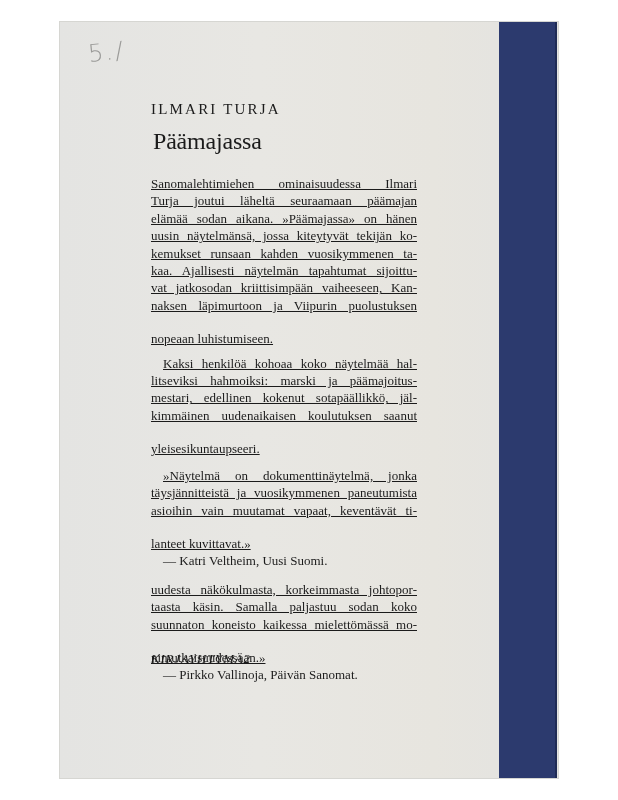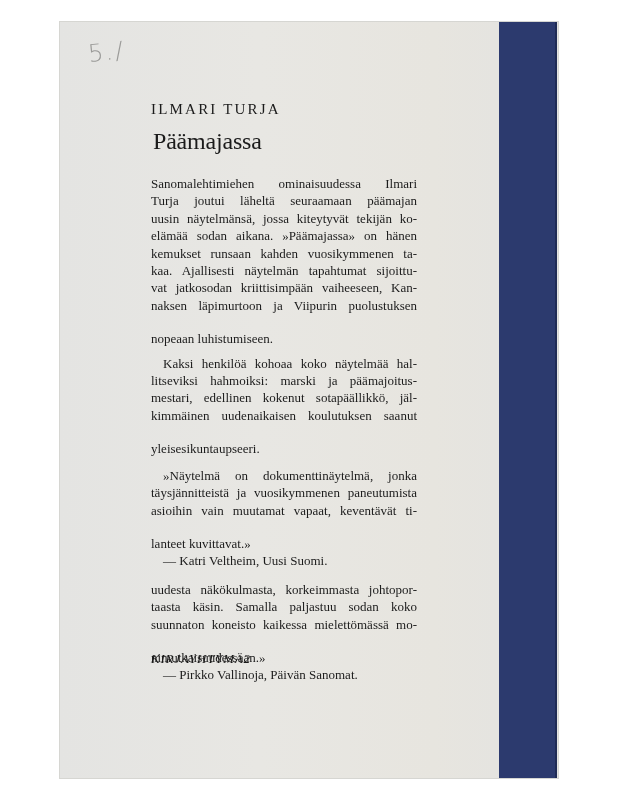--- a/index.html
+++ b/index.html
@@ -88,40 +88,40 @@
       left: 151px;
       top: 651px;
       width: 266px;
       font-size: 13px;
       letter-spacing: 0.8px;
       color: #1b1b1b;
       display: flex;
       justify-content: flex-start;
       font-style: italic;
     }
-    .line { display: block; text-align: justify; text-align-last: justify; }
+    .line { display: block; text-align: justify; text-align-last: justify; text-decoration: underline; }
     .line.last { text-align-last: left; margin-top: 16px; }
   </style>
 </head>
 <body>
 
 <div class="cover"></div>
 <div class="spine"></div>
 
 <div class="handwriting">5./</div>
 
 <div class="content">
   <div class="author">ILMARI TURJA</div>
   <div class="title">Päämajassa</div>
 
   <div class="para">
     <span class="line">Sanomalehtimiehen ominaisuudessa Ilmari</span>
     <span class="line">Turja joutui läheltä seuraamaan päämajan</span>
+    <span class="line">elämää sodan aikana. »Päämajassa» on hänen</span>
     <span class="line">uusin näytelmänsä, jossa kiteytyvät tekijän ko-</span>
-    <span class="line">elämää sodan aikana. »Päämajassa» on hänen</span>
     <span class="line">kemukset runsaan kahden vuosikymmenen ta-</span>
     <span class="line">kaa. Ajallisesti näytelmän tapahtumat sijoittu-</span>
     <span class="line">vat jatkosodan kriittisimpään vaiheeseen, Kan-</span>
     <span class="line">naksen läpimurtoon ja Viipurin puolustuksen</span>
     <span class="line last">nopeaan luhistumiseen.</span>
   </div>
 
   <div class="para" style="margin-bottom:9px;">
     <span class="line" style="text-indent:12px;">Kaksi henkilöä kohoaa koko näytelmää hal-</span>
     <span class="line">litseviksi hahmoiksi: marski ja päämajoitus-</span>

